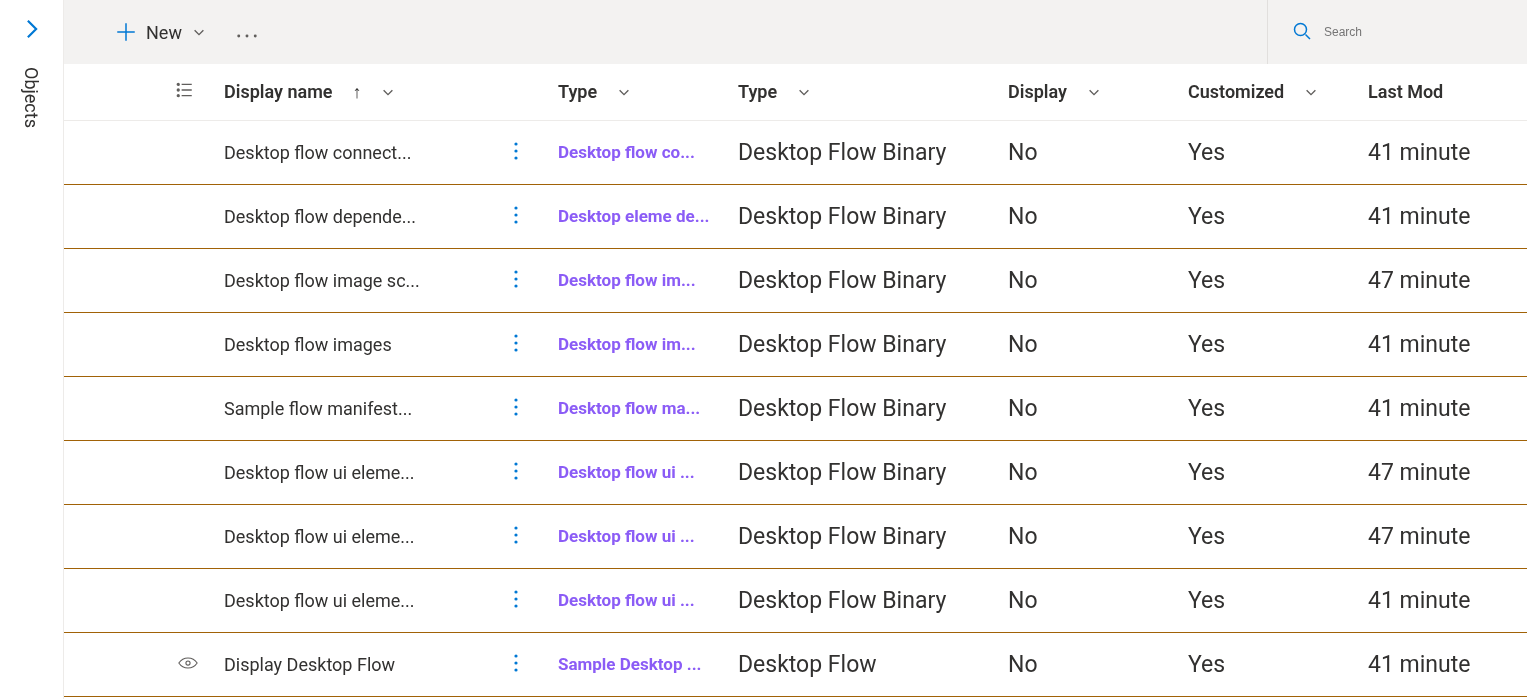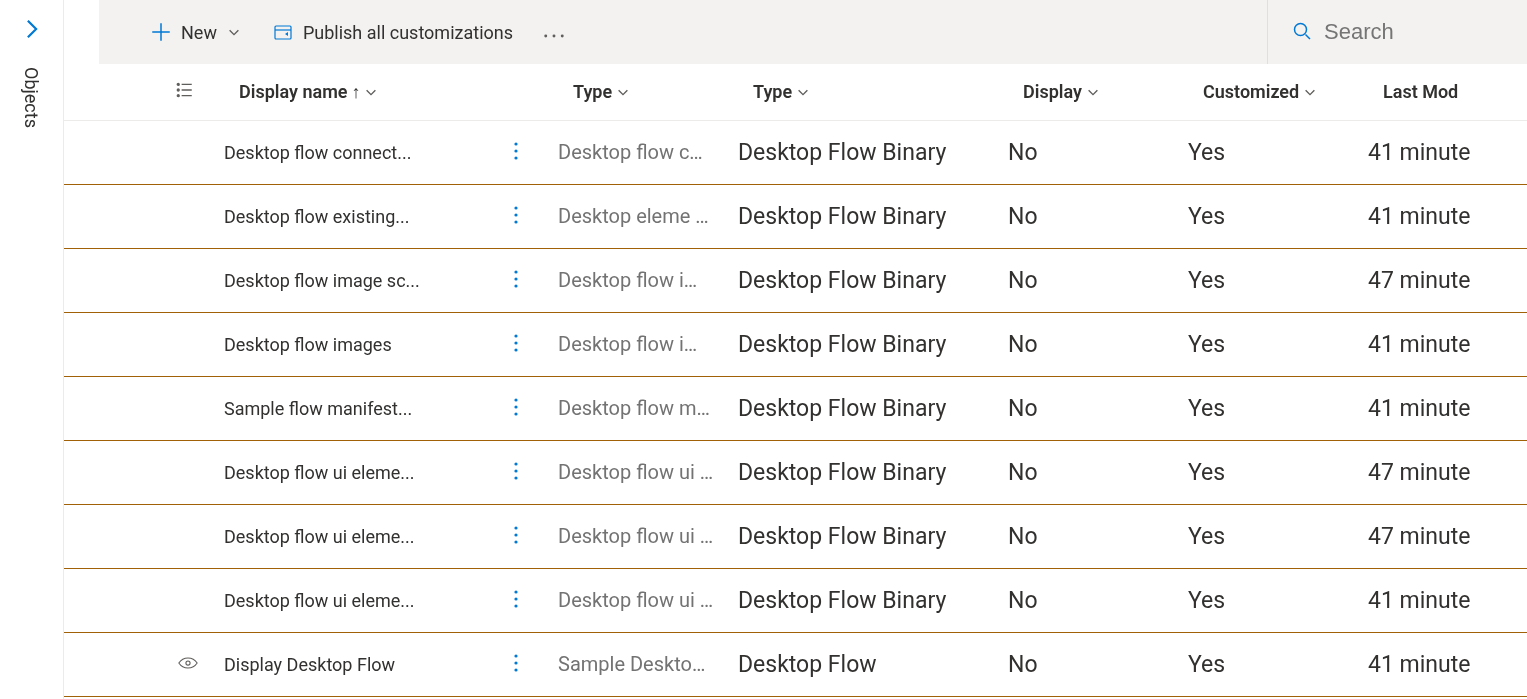--- a/index.html
+++ b/index.html
@@ -35,21 +35,20 @@
     }
     .content { flex: 1; display: flex; flex-direction: column; min-width: 0; }
     .command-bar {
       height: 64px;
       background: #f3f2f1;
       display: flex;
       align-items: center;
       padding: 0 16px 0 40px;
       gap: 8px;
       position: relative;
-      margin-left: 35px;
     }
     .cmd-btn {
       display: inline-flex;
       align-items: center;
       gap: 10px;
       padding: 8px 12px;
       font-size: 18px;
       color: #323130;
       cursor: pointer;
       border-radius: 2px;
@@ -74,21 +73,21 @@
       display: flex;
       align-items: center;
       gap: 12px;
       padding: 0 0 0 24px;
       border-left: 1px solid #e1dfdd;
     }
     .search-wrap svg { width: 20px; height: 20px; color: #0078d4; }
     .search-input {
       border: none;
       background: transparent;
-      font-size: 22px;
+      font-size: 12px;
       color: #c2410c;
       outline: none;
       width: 180px;
     }
     .table-area { flex: 1; overflow: auto; }
     .tbl { width: 100%; border-collapse: collapse; table-layout: fixed; }
     .tbl th, .tbl td {
       text-align: left;
       padding: 0 12px;
       white-space: nowrap;
@@ -105,29 +104,29 @@
     .col-handle { width: 50px; }
     .col-chk { width: 50px; }
     .col-icon { width: 48px; text-align: center; }
     .col-display { width: 290px; }
     .col-actions { width: 44px; }
     .col-name { width: 180px; }
     .col-type { width: 270px; }
     .col-managed { width: 180px; }
     .col-customized { width: 180px; }
     .col-modified { width: auto; }
-    .th-inner { display: inline-flex; align-items: center; gap: 4px; cursor: pointer; margin-left: 15px; }
+    .th-inner { display: inline-flex; align-items: center; gap: 20px; cursor: pointer; }
     .sort-arrow { color: #323130; }
     .col-chev { color: #605e5c; display: inline-flex; }
     .col-chev svg { width: 14px; height: 14px; }
     .list-icon { color: #605e5c; cursor: pointer; display:inline-flex; }
     .list-icon svg { width: 18px; height: 18px; }
     .tbl tbody tr { height: 64px; border-bottom: 1px solid #a16207; }
     .display-cell { font-size: 18px; color: #323130; font-weight: 400; }
-    .name-cell { font-size: 20px; color: #737373; }
+    .name-cell { font-size: 17px; color: #8b5cf6; font-weight: bold; }
     .type-cell, .managed-cell, .cust-cell, .mod-cell { font-size: 23px; color: #323130; }
     .row-more { color: #0078d4; cursor: pointer; display:inline-flex; justify-content:center; }
     .row-more svg { width: 4px; height: 20px; }
     .eye-icon { color: #605e5c; display:inline-flex; justify-content:center; width:100%; }
     .eye-icon svg { width: 20px; height: 14px; }
   </style>
 </head>
 <body>
 
 <div class="app">
@@ -151,30 +150,20 @@
         </span>
         <span>New</span>
         <span class="chev-down">
           <svg viewBox="0 0 16 16" fill="none" stroke="currentColor" stroke-width="1.6">
               <path d="M3 6l5 5 5-5"></path>
             </svg>
         </span>
       </div>
 
 
-      <div class="cmd-btn">
-        <span class="cmd-icon">
-          <svg viewBox="0 0 20 20" fill="none" stroke="currentColor" stroke-width="1.2">
-            <rect x="2" y="4" width="16" height="13" rx="1"></rect>
-            <path d="M2 8h16"></path>
-            <path d="M12 12l3-2v4z" fill="currentColor" stroke="none"></path>
-          </svg>
-        </span>
-        <span>Publish all customizations</span>
-      </div>
 
       <div class="overflow-btn">
         <svg viewBox="0 0 24 6" width="22" height="6" fill="#605e5c">
             <circle cx="3" cy="3" r="1.6"></circle>
             <circle cx="12" cy="3" r="1.6"></circle>
             <circle cx="21" cy="3" r="1.6"></circle>
           </svg>
       </div>
 
       <div class="search-wrap">
@@ -291,21 +280,21 @@
               <td class="name-cell">Desktop flow co...</td>
               <td class="type-cell">Desktop Flow Binary</td>
               <td class="managed-cell">No</td>
               <td class="cust-cell">Yes</td>
               <td class="mod-cell">41 minute</td>
             </tr>
             <tr>
               <td></td>
               <td></td>
               <td></td>
-              <td class="display-cell">Desktop flow existing...</td>
+              <td class="display-cell">Desktop flow depende...</td>
               <td><span class="row-more">
                   <svg viewBox="0 0 4 20" fill="currentColor">
                     <circle cx="2" cy="3" r="1.6"></circle>
                     <circle cx="2" cy="10" r="1.6"></circle>
                     <circle cx="2" cy="17" r="1.6"></circle>
                   </svg>
                 </span></td>
               <td class="name-cell">Desktop eleme de...</td>
               <td class="type-cell">Desktop Flow Binary</td>
               <td class="managed-cell">No</td>

